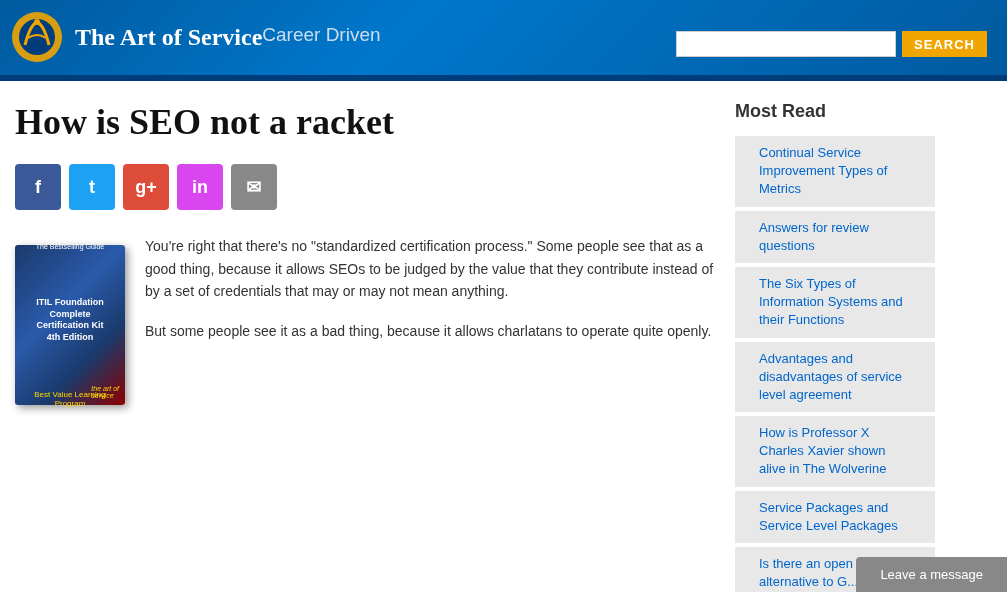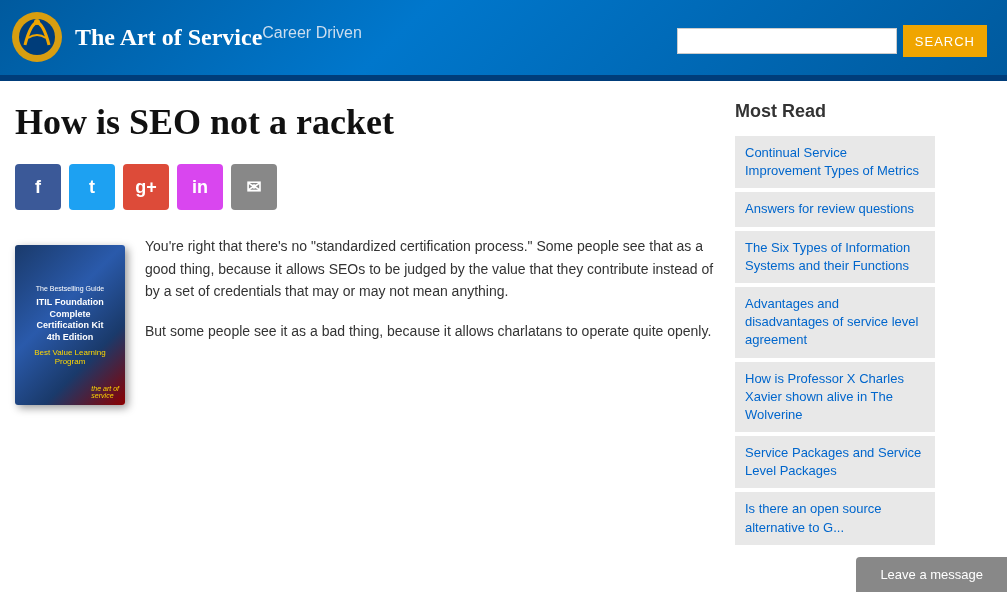--- a/index.html
+++ b/index.html
@@ -28,21 +28,21 @@
       flex-direction: row;
     }
     .logo-title {
       color: #fff;
       font-size: 24px;
       font-weight: bold;
       font-family: Georgia, serif;
     }
     .logo-subtitle {
       color: #cde;
-      font-size: 16px;
+      font-size: 19px;
     }
     .search-area {
       display: flex;
       align-items: center;
       gap: 6px;
       align-self: flex-end;
       padding-bottom: 8px;
     }
     .search-input {
       width: 220px;
@@ -51,23 +51,23 @@
       padding: 2px 6px;
       font-size: 13px;
       background: #fff;
     }
     .search-button {
       background: #f0a500;
       color: #fff;
       border: none;
       padding: 4px 12px;
       font-size: 13px;
-      font-weight: normal;
+      font-weight: bold;
       cursor: pointer;
-      height: 32px;
+      height: 26px;
       letter-spacing: 1px;
     }
 
     
     .header-divider {
       height: 6px;
       background: #003d7a;
     }
 
     
@@ -132,20 +132,21 @@
       height: 160px;
       background: linear-gradient(135deg, #1a3a6b 0%, #2a5aab 40%, #1a3a6b 70%, #8b0000 100%);
       border-radius: 3px;
       display: flex;
       flex-direction: column;
       align-items: center;
       justify-content: center;
       padding: 8px;
       position: relative;
       box-shadow: 3px 3px 8px rgba(0,0,0,0.4);
+      gap: 42px;
     }
     .book-img-placeholder .book-label-top {
       color: #fff;
       font-size: 7px;
       text-align: center;
       margin-bottom: 4px;
       line-height: 1.2;
     }
     .book-img-placeholder .book-label-main {
       color: #fff;
@@ -187,21 +188,21 @@
     .sidebar-title {
       font-size: 18px;
       font-weight: bold;
       color: #333;
       margin-bottom: 10px;
       padding-bottom: 4px;
     }
     .sidebar-item {
       background: #e8e8e8;
       margin-bottom: 4px;
-      padding: 8px 10px;
+      padding: 8px 24px;
     }
     .sidebar-item a {
       color: #0066cc;
       text-decoration: none;
       font-size: 13px;
       line-height: 1.4;
     }
 
     
     .leave-message {

